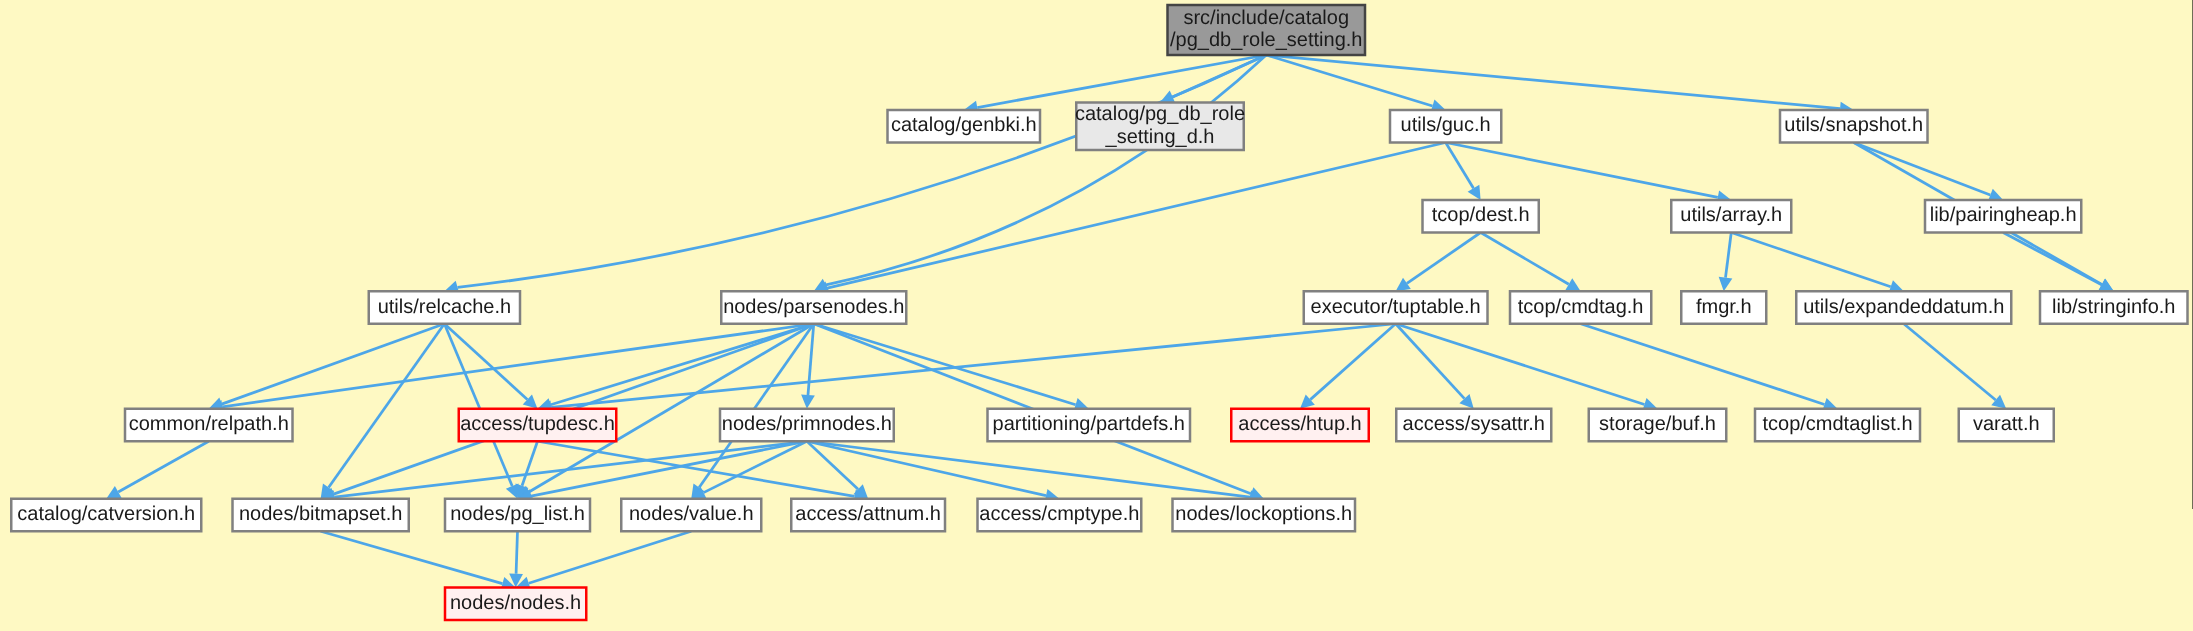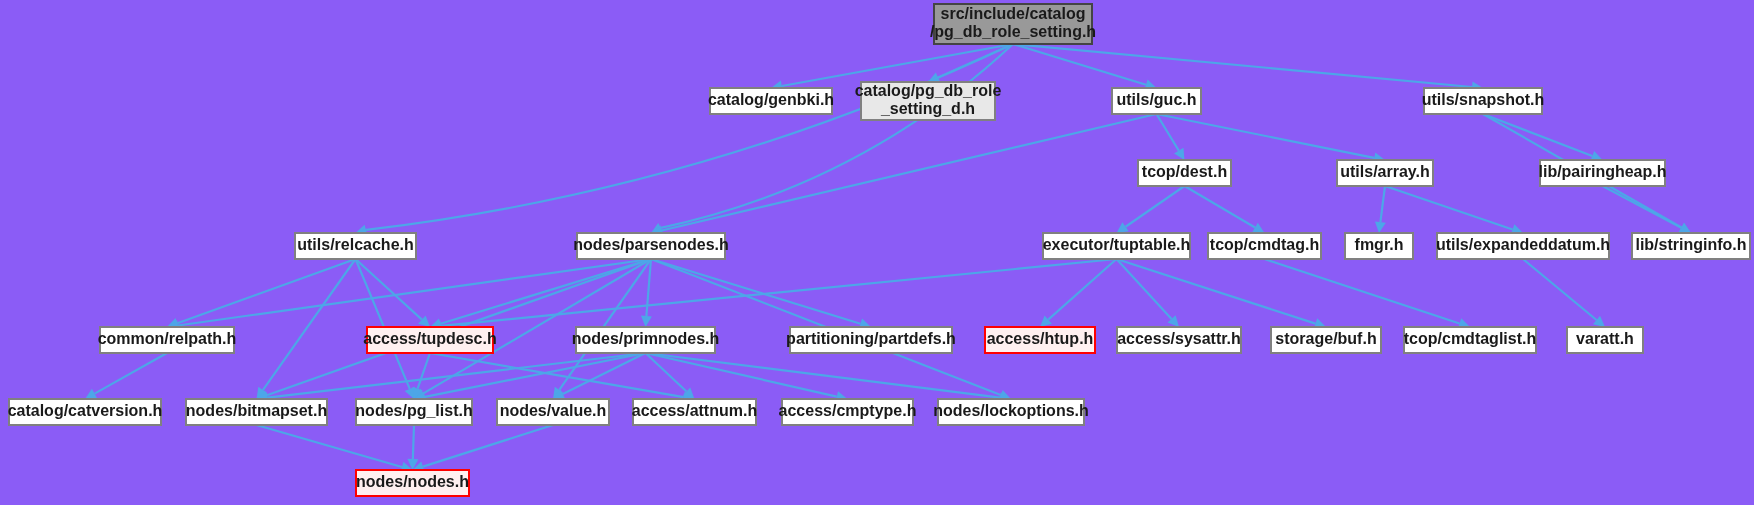--- a/index.html
+++ b/index.html
@@ -10,22 +10,21 @@
   body {
     width: 1754px;
     height: 505px;
     overflow: hidden;
     font-family: "Liberation Sans", sans-serif;
   }
   #graph-root {
     position: relative;
     width: 1754px;
     height: 505px;
-    background: #8b5cf6;
-    font-weight: bold;
+    background: #fef9c3;
   }
   svg#depgraph {
     display: block;
     width: 1754px;
     height: 505px;
   }
   .node-box {
     stroke-width: 2;
   }
   .node-label {

